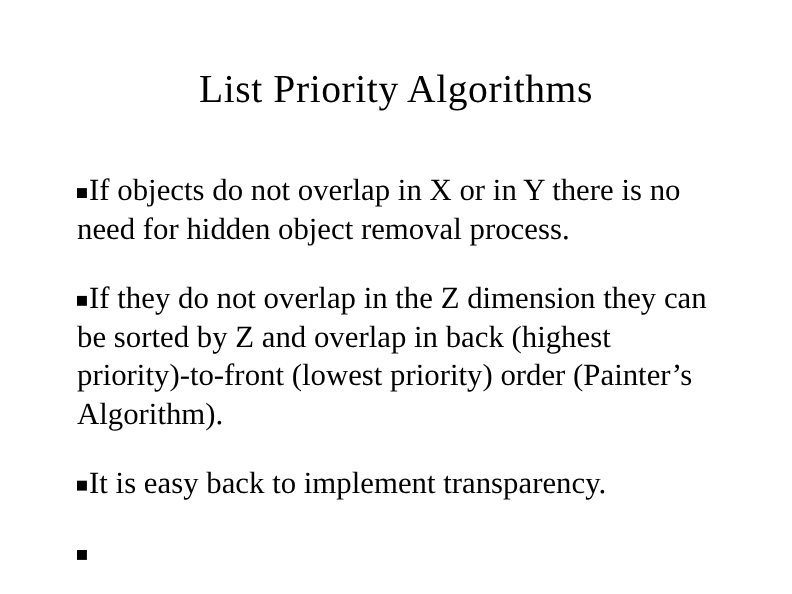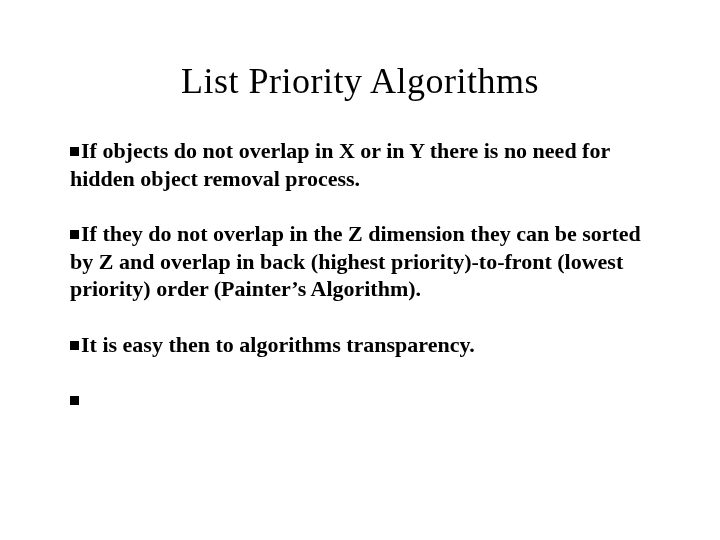--- a/index.html
+++ b/index.html
@@ -9,28 +9,27 @@
       background: #ffffff;
       font-family: "Times New Roman", Times, serif;
       color: #000000;
       padding: 60px 70px 40px 70px;
       overflow: hidden;
     }
     .title {
       font-size: 36px;
       font-weight: normal;
       text-align: center;
-      margin-bottom: 35px;
+      margin-bottom: 54px;
       letter-spacing: 0.5px;
     }
     .bullet-block {
-      font-size: 22px;
+      font-size: 28px;
       line-height: 1.25;
       margin-bottom: 28px;
-      font-weight: bold;
     }
     .bullet-marker {
       display: inline-block;
       width: 9px;
       height: 9px;
       background: #000000;
       margin-right: 2px;
       vertical-align: baseline;
       position: relative;
       top: -2px;
@@ -43,18 +42,18 @@
 
 <div class="bullet-block">
   <span class="bullet-marker"></span><span>If objects do not overlap in X or in Y there is no need for hidden object removal process.</span>
 </div>
 
 <div class="bullet-block">
   <span class="bullet-marker"></span><span>If they do not overlap in the Z dimension they can be sorted by Z and overlap in back (highest priority)-to-front (lowest priority) order (Painter’s Algorithm).</span>
 </div>
 
 <div class="bullet-block">
-  <span class="bullet-marker"></span><span>It is easy then to algorithms transparency.</span>
+  <span class="bullet-marker"></span><span>It is easy back to implement transparency.</span>
 </div>
 
 <div class="bullet-block">
   <span class="bullet-marker"></span>
 </div>
 
 </body></html>

